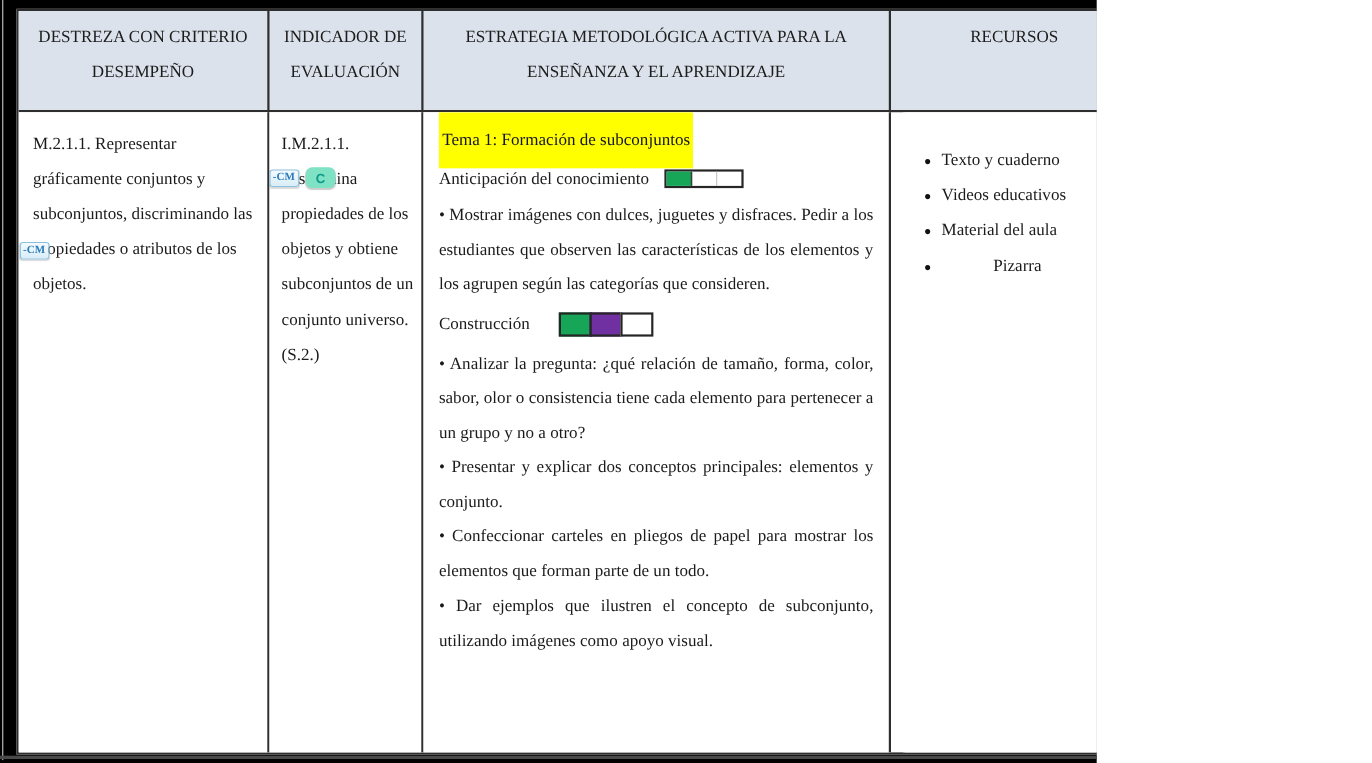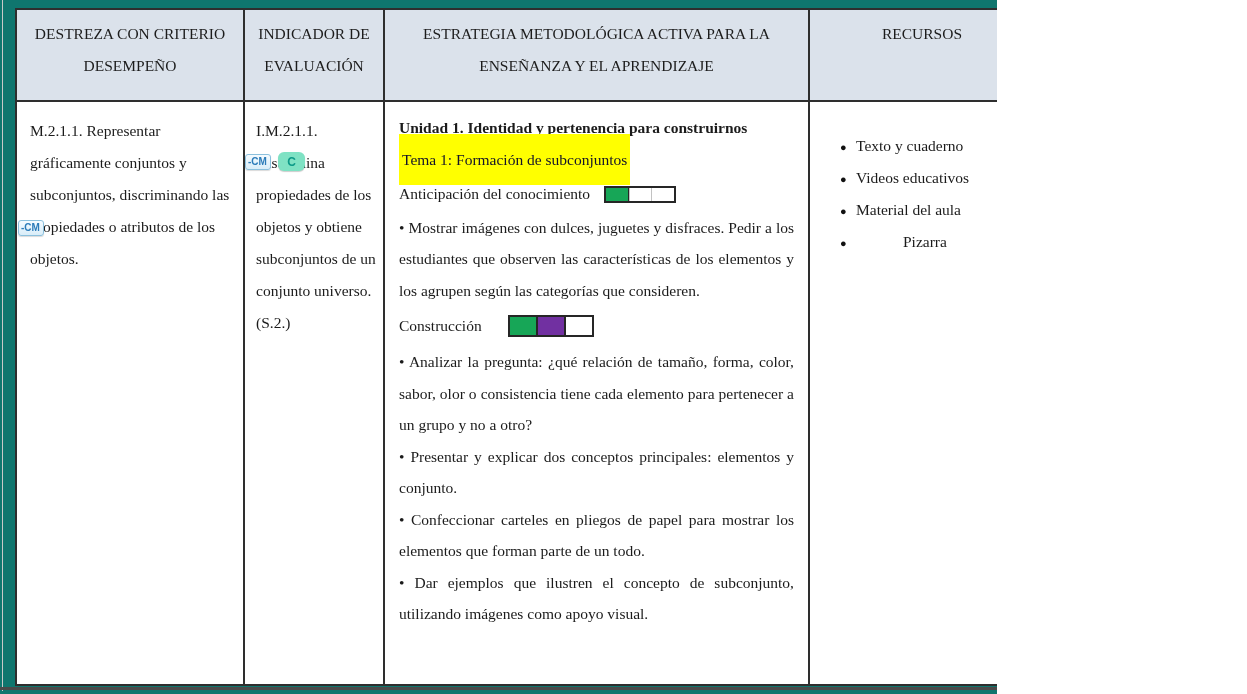--- a/index.html
+++ b/index.html
@@ -1,19 +1,19 @@
 <!DOCTYPE html>
 <html><head>
 <meta charset="utf-8">
 <style>
   * { margin:0; padding:0; box-sizing:border-box; }
   html,body { background:#ffffff; }
   .page {
     position:relative; width:997px; height:694px;
-    background:#0f766e; overflow:hidden;
+    background:#000000; overflow:hidden;
     font-family:"Liberation Serif", serif; color:#1b1b1b;
   }
   .page-left-rule { position:absolute; left:2px; top:0; width:1px; height:691px; background:#c9c9c9; }
   .page-bottom-rule { position:absolute; left:0; top:687px; width:1247px; height:3px; background:#4a4a4a; }
 
   .doc-table {
     position:absolute; left:15px; top:8px; width:1215px; height:678px;
     border:2px solid #2e2e2e; background:#ffffff;
     display:flex; flex-direction:column;
   }
@@ -54,21 +54,21 @@
   .res-item::before {
     content:"●"; position:absolute; left:30px; top:1px; font-size:11px; color:#111;
   }
 
   .ev-p { margin-bottom:19px; }
   .ev-note { text-align:justify; }
   .ev-indent { padding-left:5px; }
 
   .badge-cm {
     position:absolute; z-index:5;
-    font-family:Liberation Sans, sans-serif; font-weight:bold; font-size:10px;
+    font-family:Liberation Serif, serif; font-weight:bold; font-size:10px;
     color:#2b7bb9; background:linear-gradient(#f4fbff,#d9edf8);
     border:1px solid #8bc0dd; border-radius:3px;
     padding:1px 3px 1px 2px; line-height:12px; box-shadow:0 1px 1px rgba(0,0,0,0.15);
     cursor:pointer;
   }
   .bubble-c {
     position:absolute; z-index:5; width:27px; height:19px;
     background:#7fe2c4; border-radius:6px;
     font-family:"Liberation Sans", sans-serif; font-weight:bold; font-size:12px; color:#0d9a88;
     display:flex; align-items:center; justify-content:center; cursor:pointer;
@@ -105,21 +105,20 @@
       <div class="col c1 bcell">
         <div class="inner">M.2.1.1. Representar gráficamente conjuntos y subconjuntos, discriminando las propiedades o atributos de los objetos.</div>
       </div>
 
       <div class="col c2 bcell">
         <div class="inner">I.M.2.1.1. Discrimina propiedades de los objetos y obtiene subconjuntos de un conjunto universo. (S.2.)</div>
       </div>
 
       <div class="col c3 bcell">
         <div class="inner">
-          <div class="bold">Unidad 1. Identidad y pertenencia para construirnos</div>
           <div style="text-align:left; height:33px;">
             <span class="hl">Tema 1: Formación de subconjuntos</span>
           </div>
           <div class="phase-line">
             <span>Anticipación del conocimiento</span>
             <span class="pbar1">
               <span class="seg"></span>
               <span class="seg"></span>
               <span class="seg"></span>
             </span>

